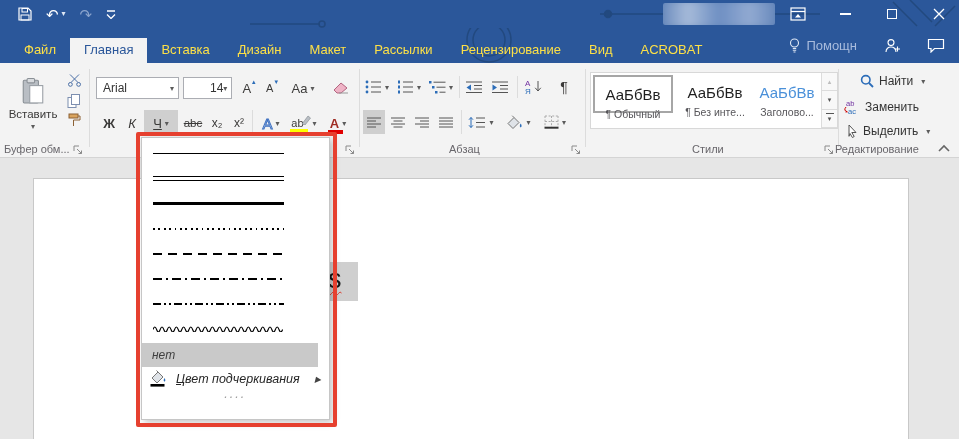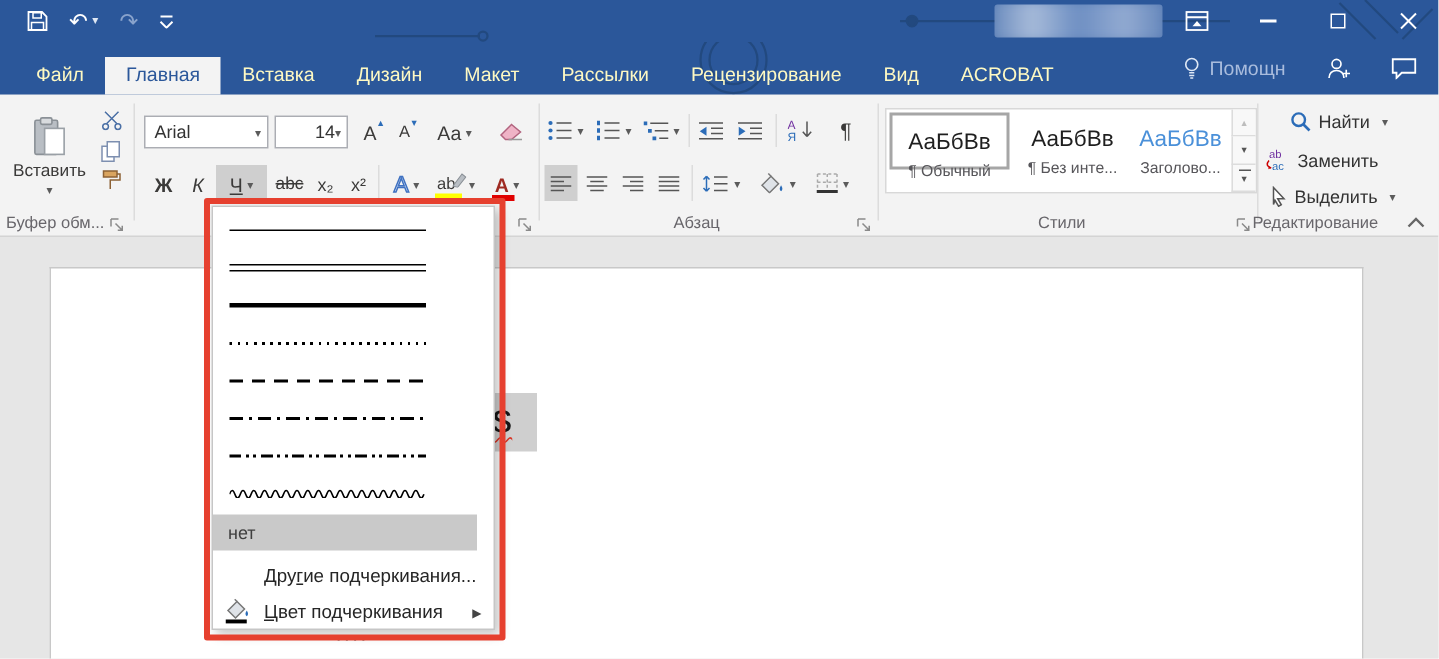--- a/index.html
+++ b/index.html
@@ -25,21 +25,21 @@
       background: linear-gradient(90deg,#5f82b8,#a8bcda 25%,#6d8ec2 50%,#93abd2 75%,#5f82b8); }
   .winctl { position:absolute; top:0; height:28px; width:24px; display:flex;
             align-items:center; justify-content:center; z-index:2; }
   .wc-min-glyph { width:11px; height:2px; background:#fff; }
   .wc-max-glyph { width:10px; height:10px; border:1.2px solid #fff; }
 
   
   .tabrow { position:absolute; left:0; top:28px; width:959px; height:35px;
             background:#2b579a; z-index:4; }
   .tabs { position:absolute; left:10px; bottom:0; display:flex; align-items:flex-end; }
-  .tab { padding:0 14px; height:25px; line-height:24px; font-size:13px; color:#fef9c3;
+  .tab { padding:0 14px; height:25px; line-height:24px; font-size:13px; color:#fde047;
          white-space:nowrap; }
   .tab.active { background:#f3f3f3; color:#2b579a; }
   .tab-extras { position:absolute; right:0; top:0; height:35px; display:flex;
                 align-items:center; gap:26px; padding-right:14px; }
   .helper { display:flex; align-items:center; gap:6px; color:#a9bcdd; font-size:13px; }
 
   
   .ribbon { position:absolute; left:0; top:63px; width:959px; height:95px;
             background:#f3f3f3; border-bottom:1px solid #d4d4d4; z-index:3; }
   .gsep { position:absolute; top:6px; height:78px; width:1px; background:#dcdcdc; }
@@ -81,21 +81,21 @@
   .page { position:absolute; left:33px; top:20px; width:876px; height:262px;
           background:#fff; border:1px solid #c8c8c8; border-bottom:none; }
   .sel-frag { position:absolute; left:289px; top:83px; width:35px; height:39px;
               background:#cfcfcf; font-size:27px; color:#161616;
               padding:2px 0 0 5px; }
   .sel-frag span { text-decoration: underline wavy #d93425 1px; text-underline-offset:3px; }
 
   
   .ul-menu { position:absolute; left:141px; top:137px; width:189px; height:283px;
              background:#fff; border:1px solid #c6c6c6;
-             box-shadow: 3px 3px 7px rgba(0,0,0,.22); z-index:10; }
+             box-shadow: 3px 3px 7px rgba(0,0,0,.22); z-index:10;font-style:italic; }
   .ul-list { padding-top:3px; }
   .ul-item { height:25px; display:flex; align-items:center; }
   .ul-line { margin-left:11px; width:131px; }
   .ul-single { height:0; border-top:1.5px solid #000; }
   .ul-double { height:4.5px; border-top:1.5px solid #000; border-bottom:1.5px solid #000; }
   .ul-thick  { height:3px; background:#000; }
   .ul-dotted { height:2px;
       background:repeating-linear-gradient(90deg,#000 0 1.8px,transparent 1.8px 5.4px); }
   .ul-dashed { height:2px;
       background:repeating-linear-gradient(90deg,#000 0 9px,transparent 9px 15px); }
@@ -539,23 +539,20 @@
         </div>
         <div class="ul-item">
           <svg class="ul-line" width="131" height="7" viewBox="0 0 131 7">
             <path d="M0 4.5 q1.8 -5 3.6 0 t3.6 0 t3.6 0 t3.6 0 t3.6 0 t3.6 0 t3.6 0 t3.6 0 t3.6 0 t3.6 0 t3.6 0 t3.6 0 t3.6 0 t3.6 0 t3.6 0 t3.6 0 t3.6 0 t3.6 0 t3.6 0 t3.6 0 t3.6 0 t3.6 0 t3.6 0 t3.6 0 t3.6 0 t3.6 0 t3.6 0 t3.6 0 t3.6 0 t3.6 0 t3.6 0 t3.6 0 t3.6 0 t3.6 0 t3.6 0 t3.6 0" fill="none" stroke="#000" stroke-width="1.1"></path>
           </svg>
         </div>
       </div>
     <div class="ul-none-row">
       <span>нет</span>
     </div>
-    <div class="ul-cmd" style="margin-top:5px;">
-      <span><span>Дру</span><span class="key">г</span><span>ие подчеркивания...</span></span>
-    </div>
     <div class="ul-cmd">
       <svg class="cmd-icon" width="18" height="17" viewBox="0 0 18 17">
         <path d="M3 8 L9 2 l5 5 -6 6z" fill="#dfe3e8" stroke="#777"></path>
         <path d="M9 2 L7.5 0.5" stroke="#777"></path>
         <path d="M15.5 8 q1.7 2.6 0 3.8 q-1.7 -1.2 0 -3.8" fill="#2b6cb8"></path>
         <rect x="1.5" y="14" width="14" height="2.6" fill="#000"></rect>
       </svg>
       <span><span class="key">Ц</span><span>вет подчеркивания</span></span>
       <span class="sub-arrow">▶</span>
     </div>

